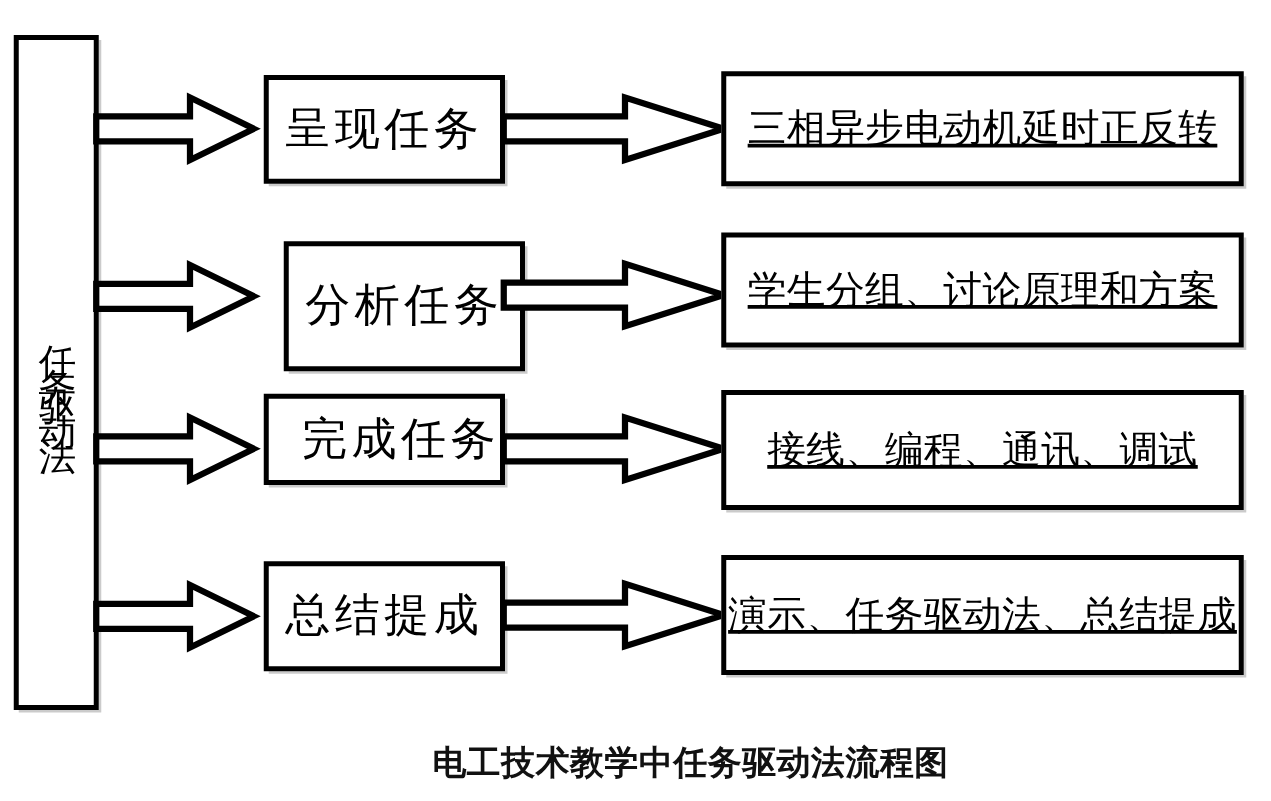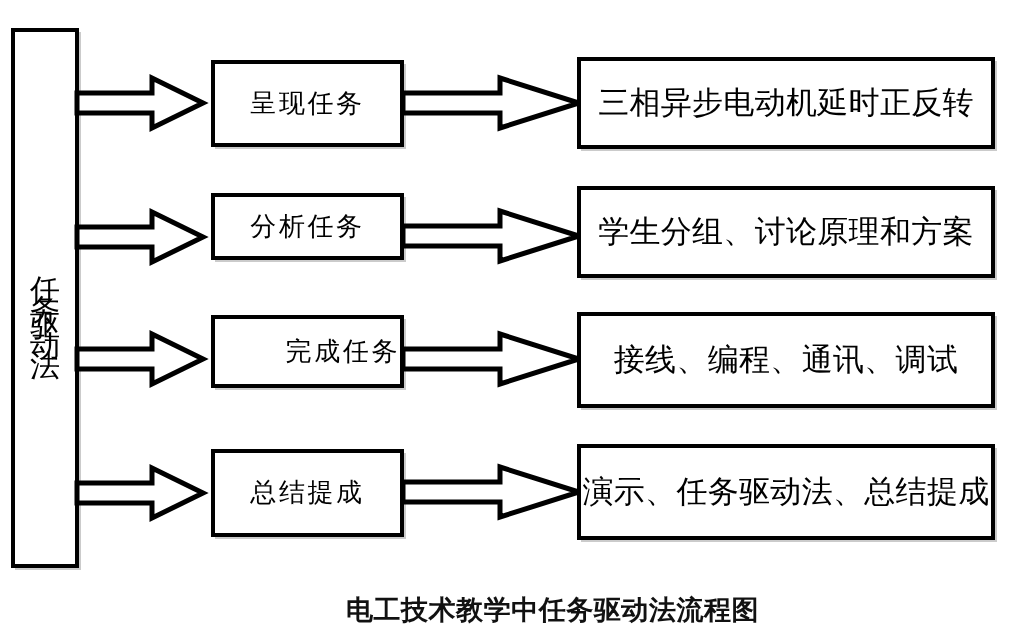--- a/index.html
+++ b/index.html
@@ -53,33 +53,34 @@
     line-height: 1;
   }
 
   
   .mid-box {
     left: 211px;
     width: 193px;
     border-width: 4px;
   }
   .mid-box .box-label {
-    font-size: 26px;
+    font-size: 36px;
     letter-spacing: 0.10em;
   }
   #mid-box-0 { top: 60px;  height: 87px; }
-  #mid-box-1 { top: 193px; height: 67px; }
+  #mid-box-1 { top: 193px; height: 104px; margin-left: 16px; }
   #mid-box-2 { top: 315px; height: 73px; justify-content: flex-end; }
   #mid-box-3 { top: 449px; height: 88px; }
 
   
   .right-box {
     left: 577px;
     width: 418px;
     border-width: 4px;
+    text-decoration: underline;
   }
   .right-box .box-label {
     font-size: 31px;
     letter-spacing: 0.01em;
   }
   #right-box-0 { top: 57px;  height: 92px; }
   #right-box-1 { top: 186px; height: 92px; }
   #right-box-2 { top: 312px; height: 96px; align-items: center; }
   #right-box-3 { top: 444px; height: 96px; }
 

